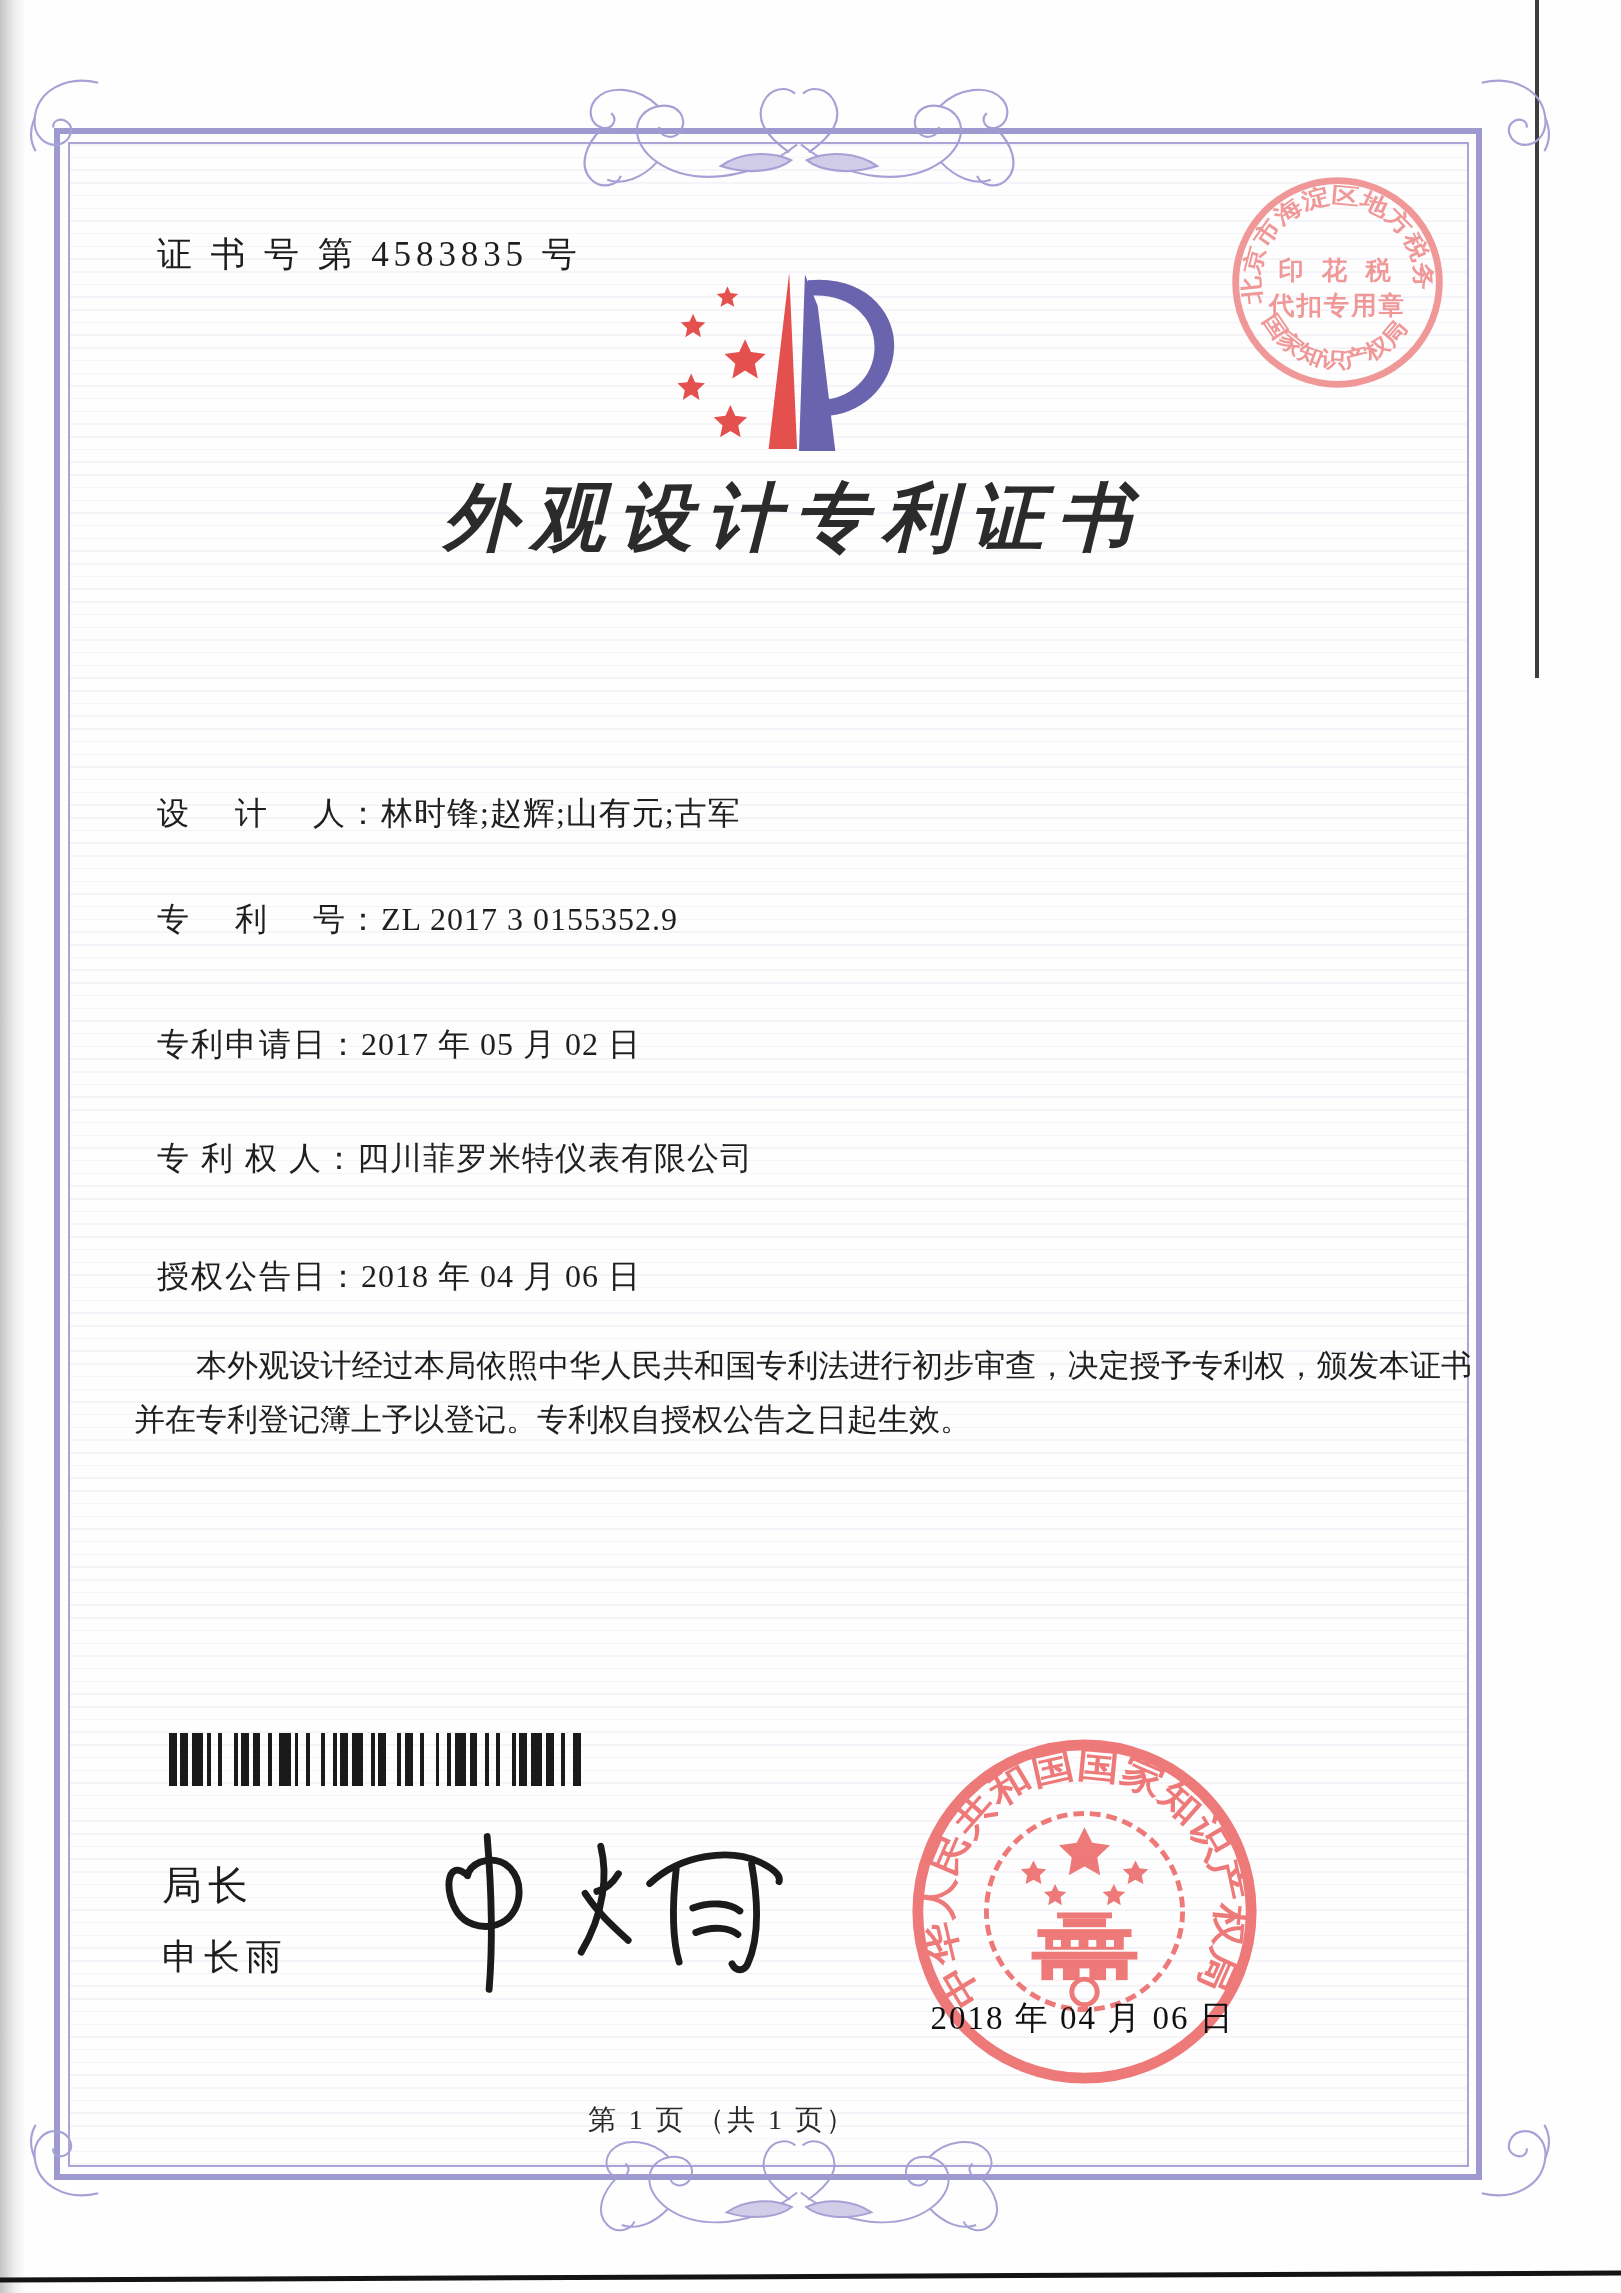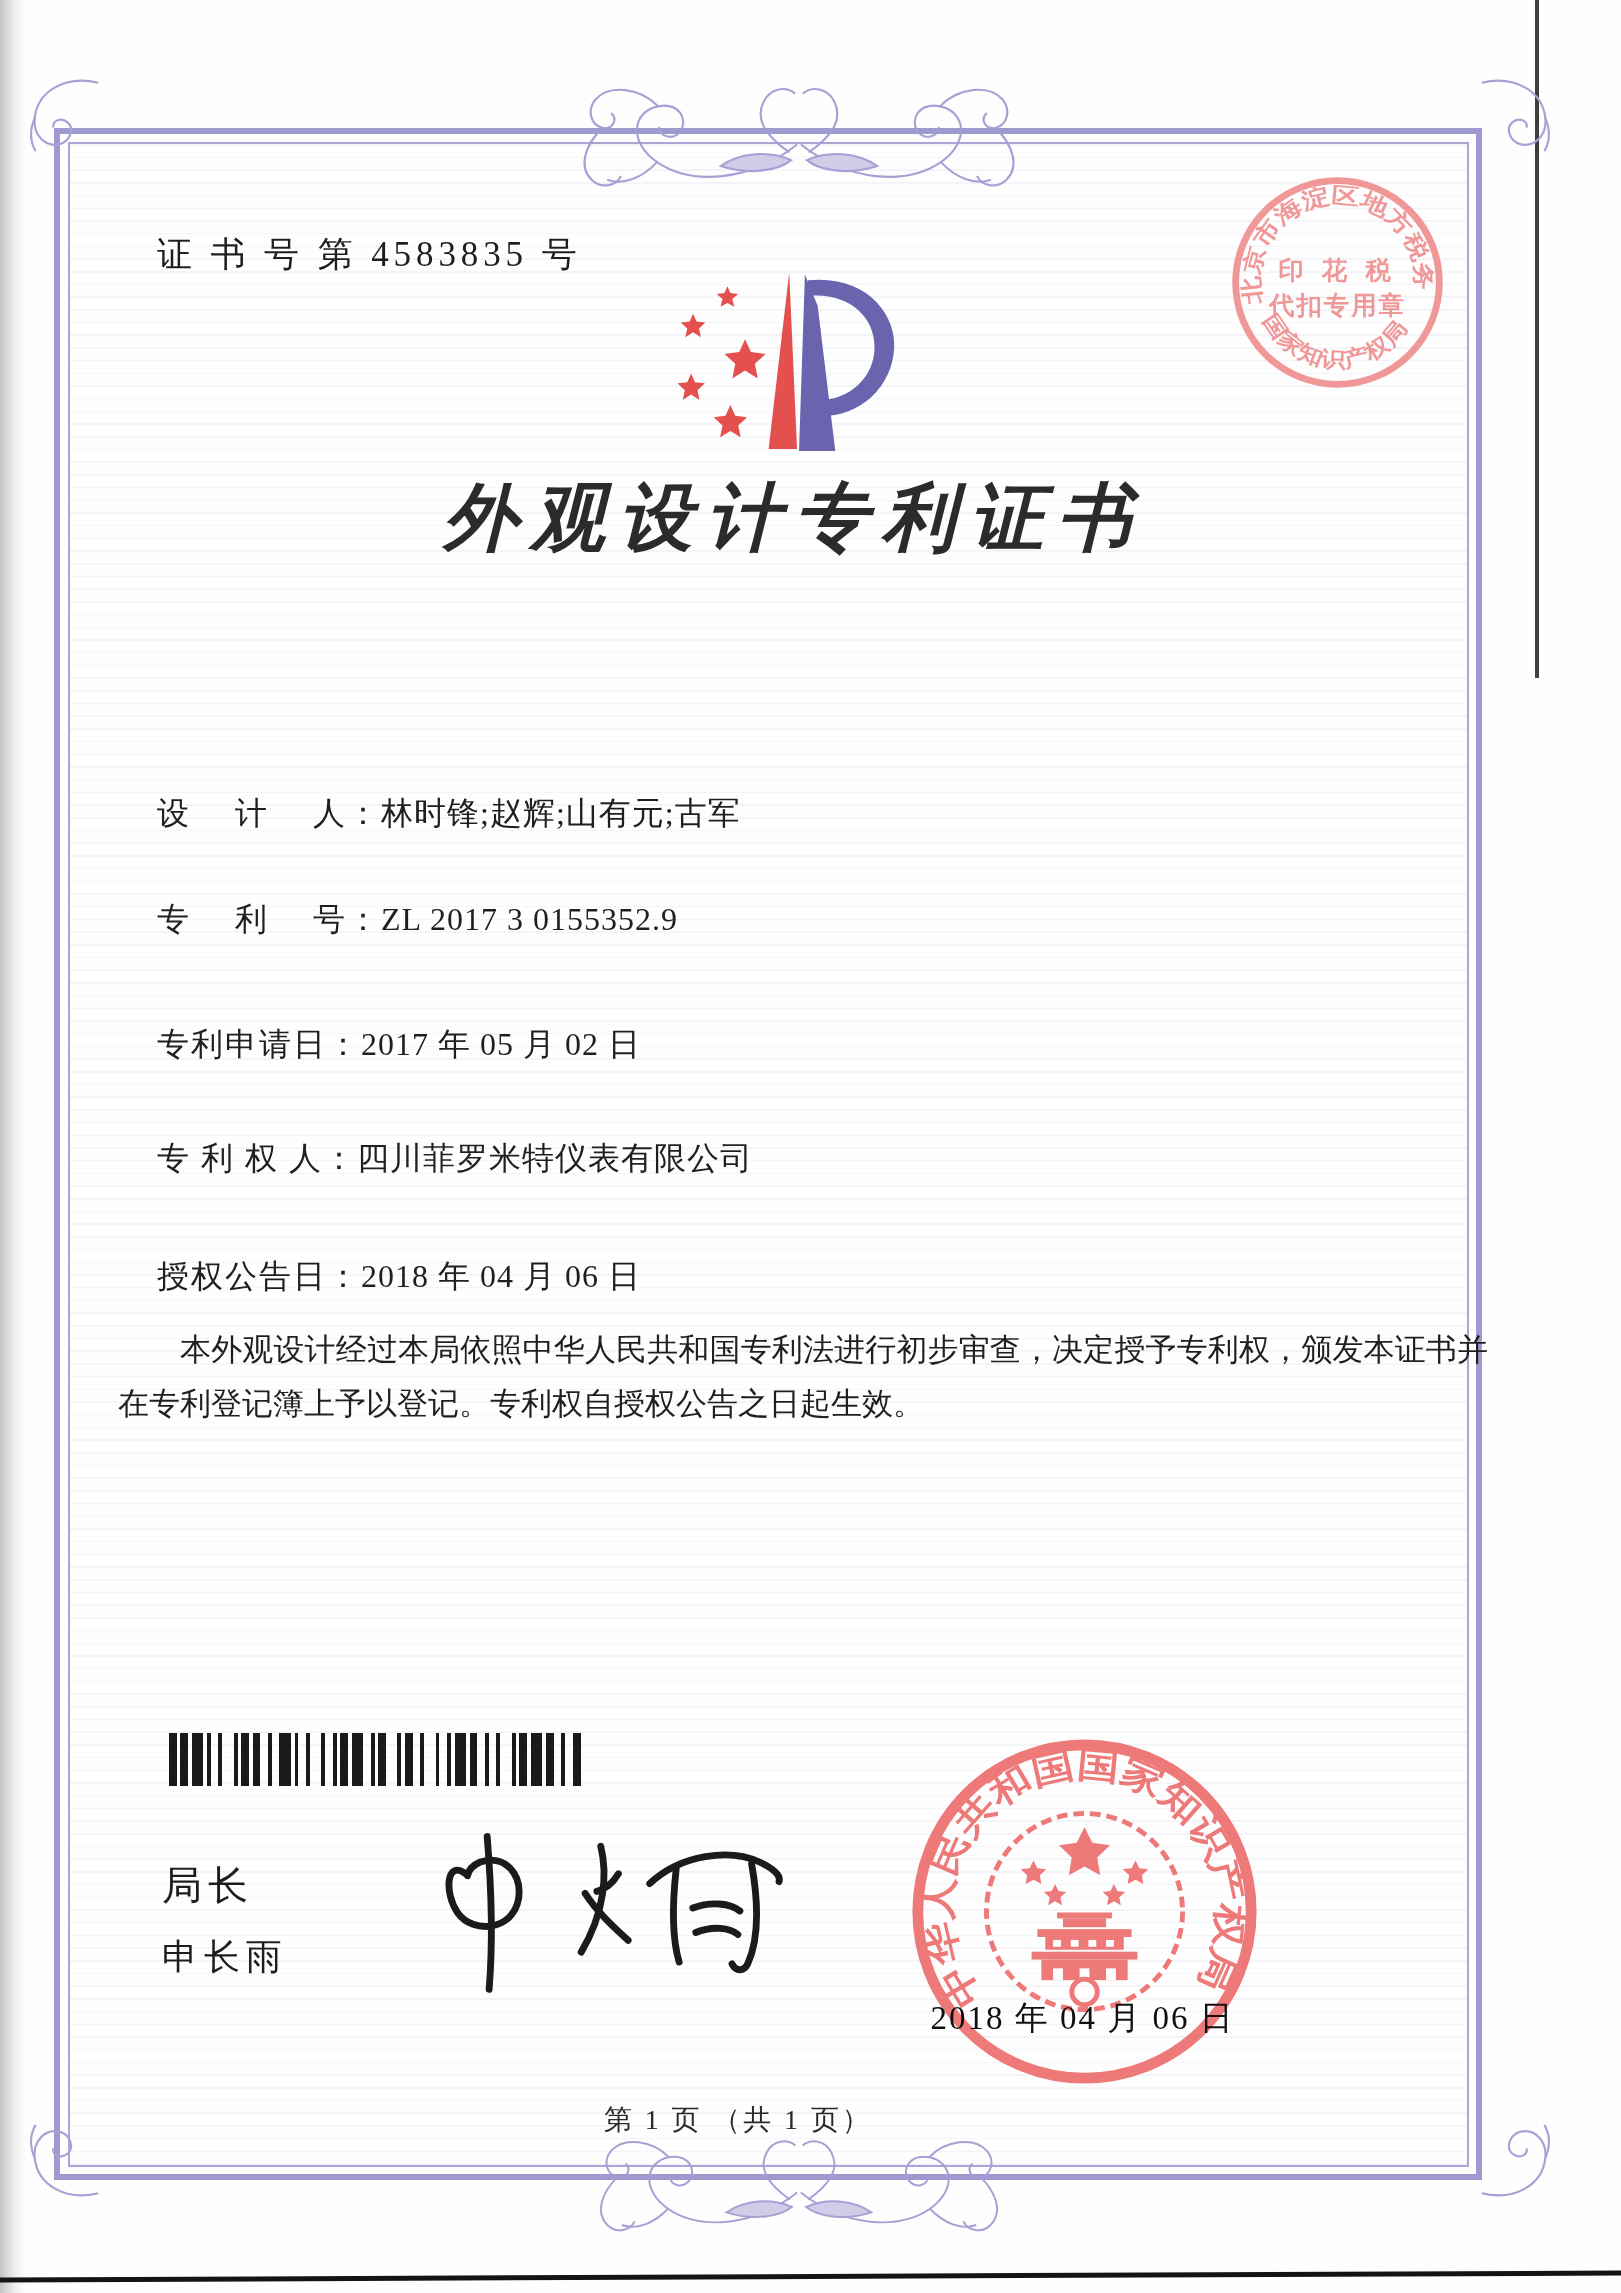--- a/index.html
+++ b/index.html
@@ -28,33 +28,33 @@
   
   .cert-number{position:absolute;left:157px;top:231px;font-size:35px;letter-spacing:4.9px;color:#1e1e1e;}
   .title{position:absolute;left:0;top:469px;width:1588px;text-align:center;
     font-size:74px;font-weight:700;letter-spacing:13.7px;color:#2b2b2b;font-style:italic;}
   .field-row{position:absolute;left:157px;font-size:32px;color:#1f1f1f;white-space:nowrap;}
   .field-row .lab{letter-spacing:2px;}
   .field-row .val{letter-spacing:1px;}
   .r0{top:676px}.r1{top:792px}.r2{top:898px}.r3{top:1023px}.r4{top:1137px}.r5{top:1255px}
   .body-text{position:absolute;left:118px;top:1323px;width:1370px;font-size:31px;
     line-height:54px;text-align:justify;color:#1f1f1f;}
-  .body-text p{margin:0;text-indent:2em;}
+  .body-text p{margin:16px;text-indent:2em;}
   .barcode{position:absolute;left:169px;top:1733px;width:412px;height:53px;
     display:flex;align-items:stretch;overflow:hidden;}
   .barcode span{flex:0 0 auto;height:100%;}
   .director-title{position:absolute;left:162px;top:1858px;font-size:40px;letter-spacing:5.9px;color:#1d1d1d;}
   .director-name{position:absolute;left:162px;top:1933px;font-size:36px;letter-spacing:5.9px;color:#1d1d1d;}
   .signature{position:absolute;left:436px;top:1815px;}
   .seal-big{position:absolute;left:908px;top:1735px;opacity:.92;}
   .seal-date{position:absolute;left:921px;top:1996px;width:323px;text-align:center;
     font-size:33px;letter-spacing:2px;color:#101010;z-index:5;}
   .tax-stamp{position:absolute;left:1220px;top:165px;opacity:.9;}
   .logo{position:absolute;left:647px;top:245px;}
-  .footer{position:absolute;left:604px;top:2101px;font-size:28px;letter-spacing:2.9px;color:#2a2a2a;}
+  .footer{position:absolute;left:588px;top:2101px;font-size:28px;letter-spacing:2.9px;color:#2a2a2a;}
   svg text{font-family:"Liberation Serif","DejaVu Serif",serif;}
 </style>
 </head>
 <body>
 
 <div class="page">
 
   <div class="edge-left"></div>
   <div class="edge-right-line"></div>
   <div class="edge-bottom-line"></div>

